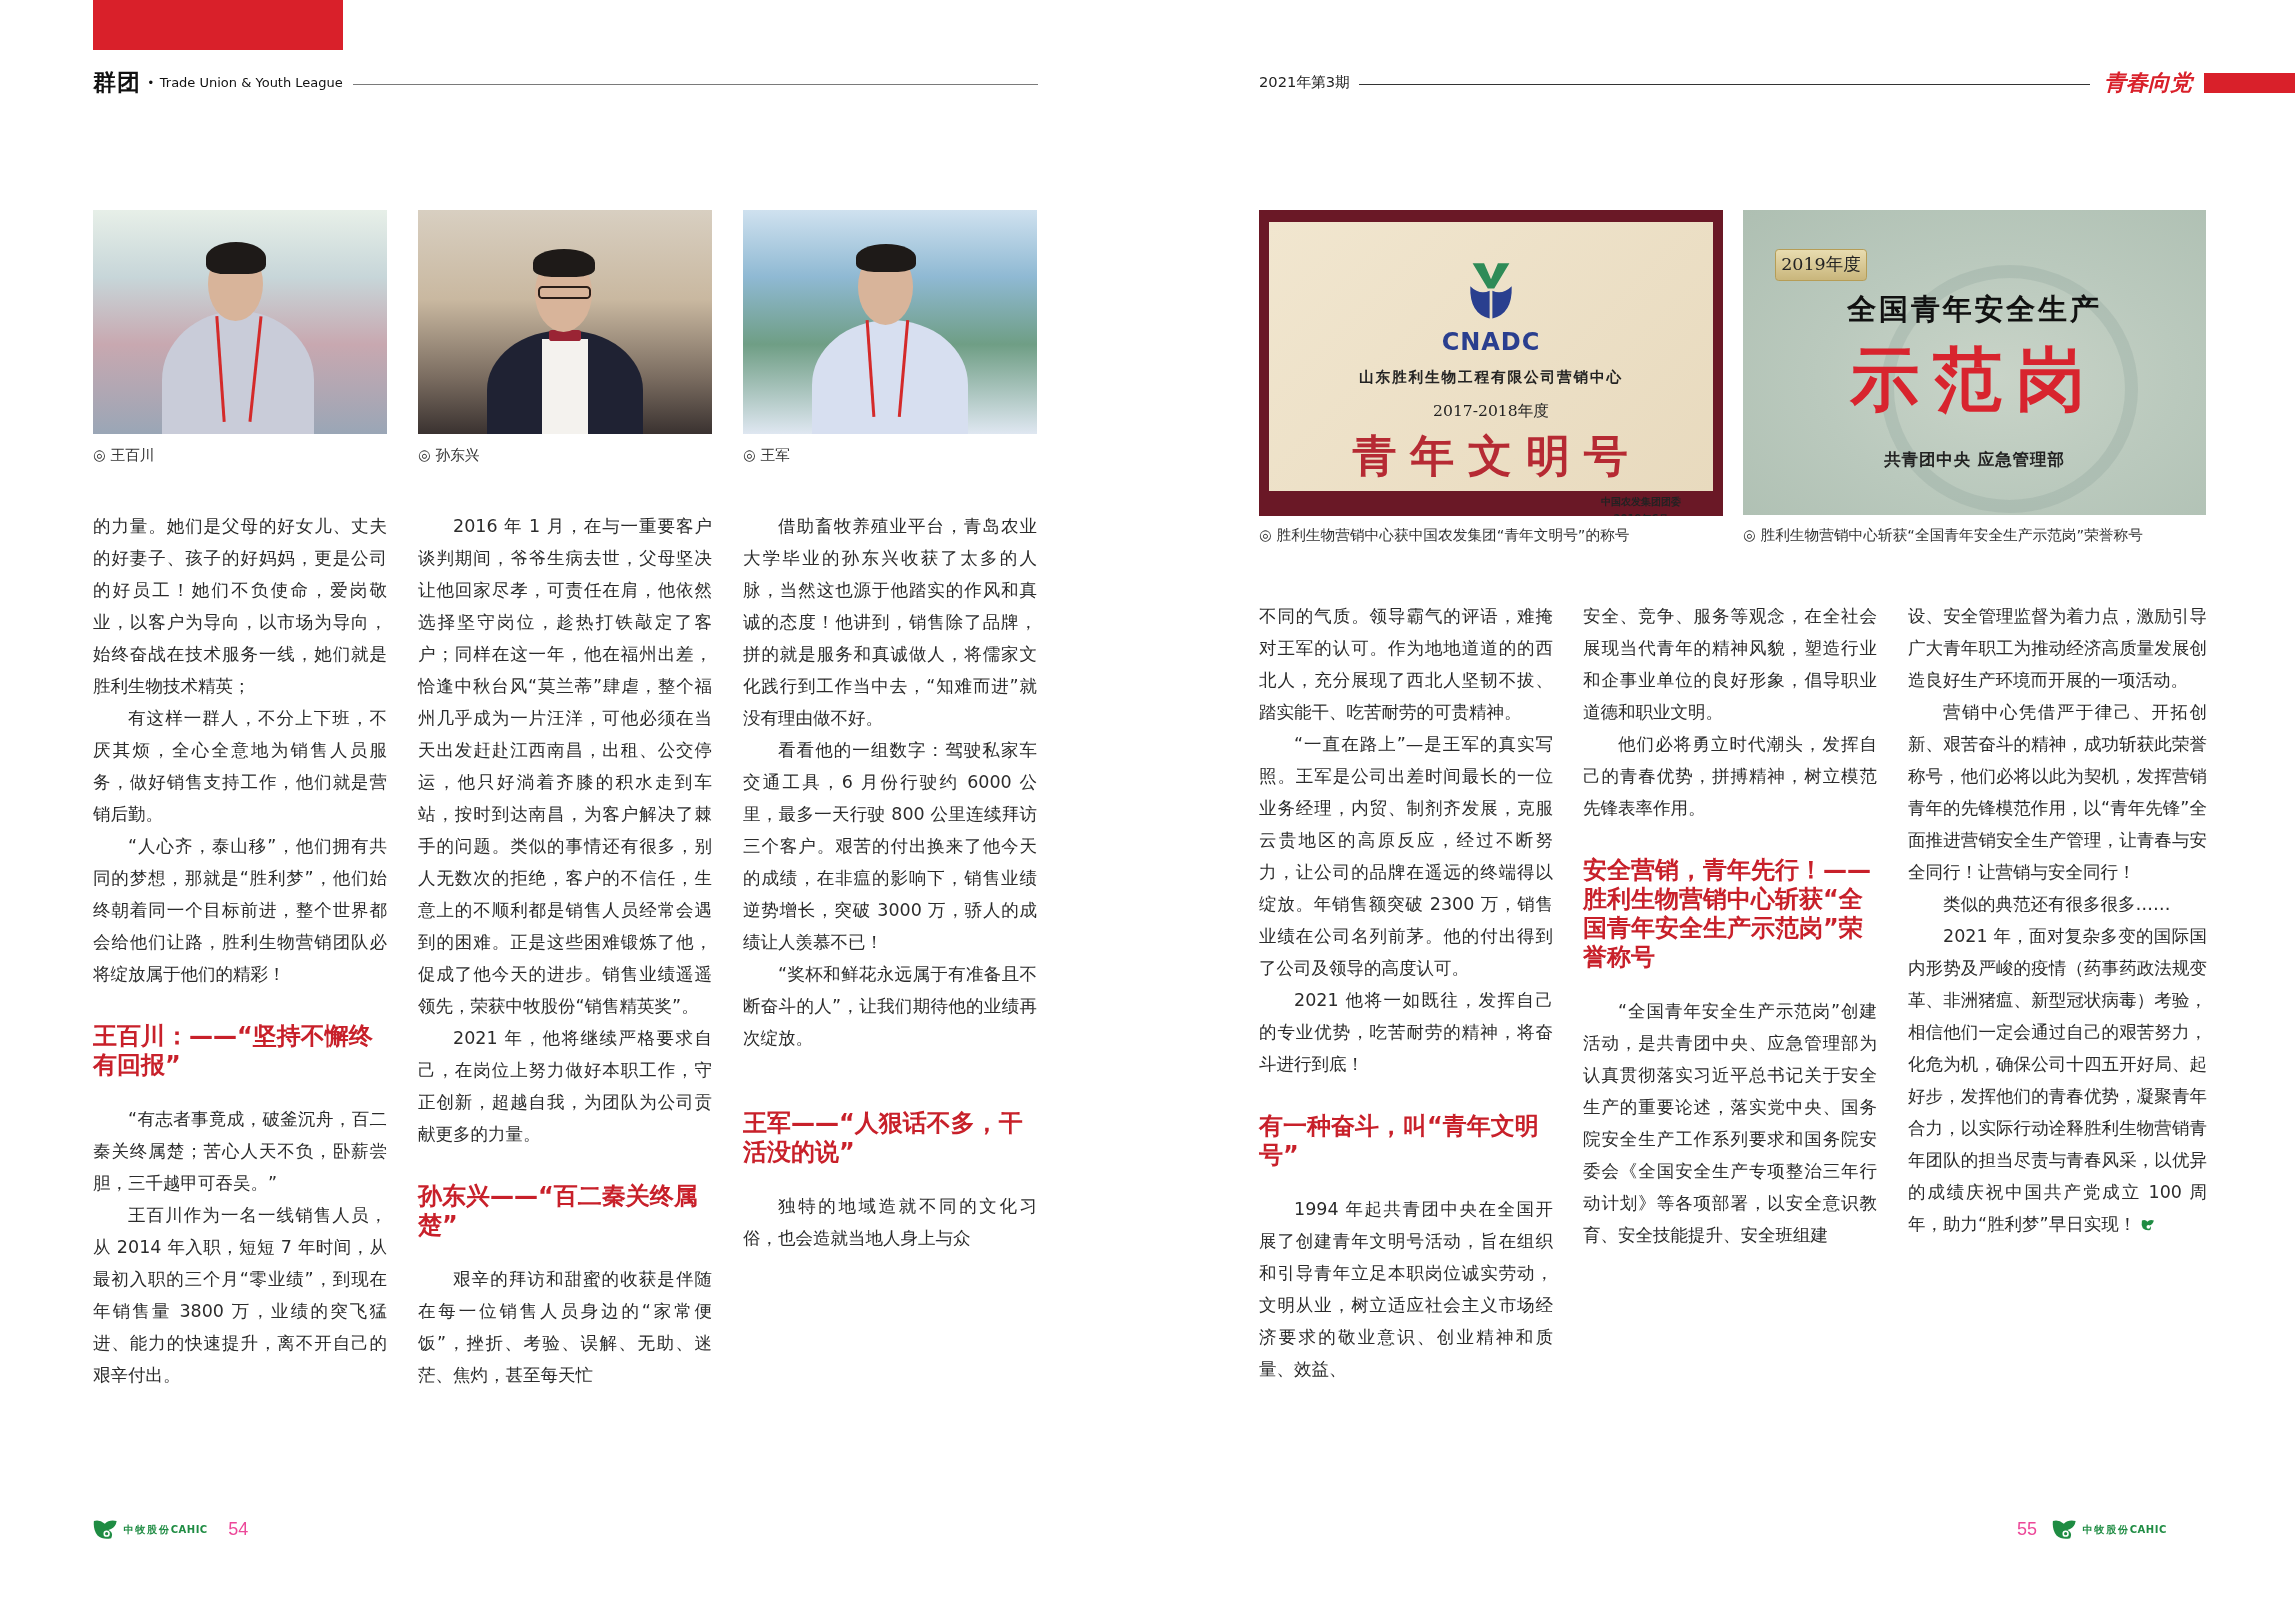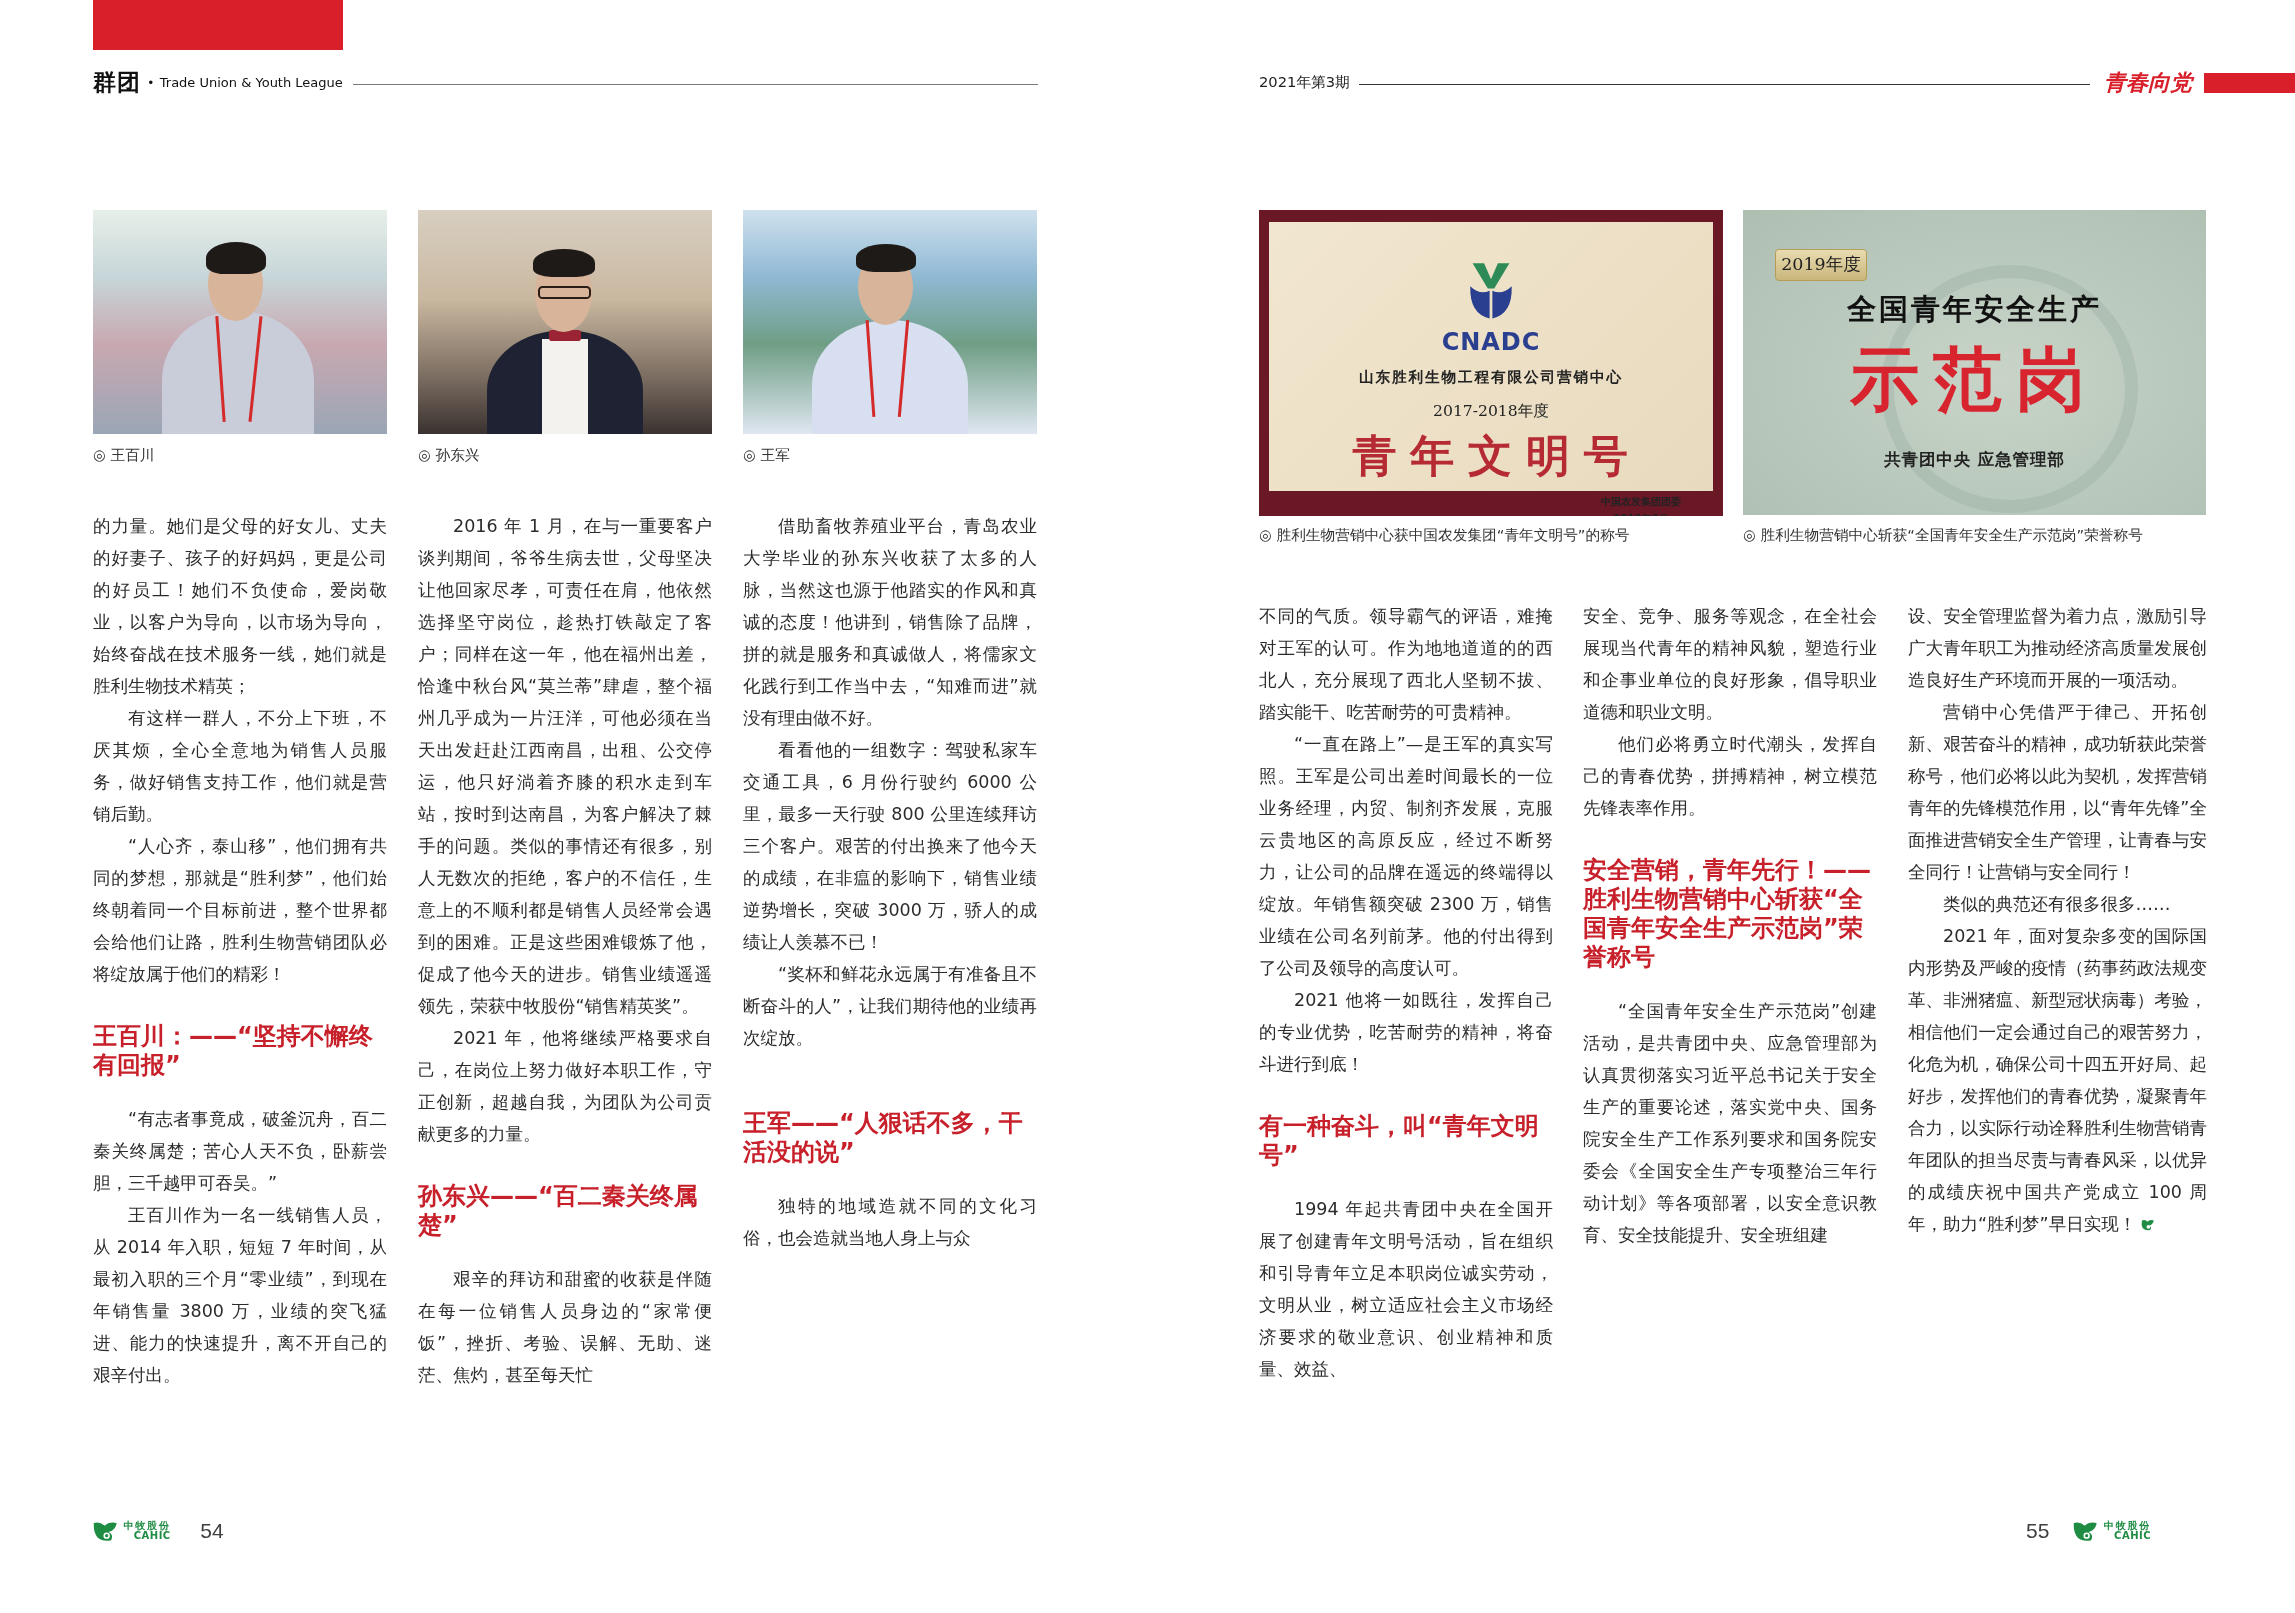--- a/index.html
+++ b/index.html
@@ -62,24 +62,24 @@
   .col2 { left: 418px; top: 510px; width: 294px; }
   .col3 { left: 743px; top: 510px; width: 294px; }
   .col4 { left: 1259px; top: 600px; width: 294px; }
   .col5 { left: 1583px; top: 600px; width: 294px; }
   .col6 { left: 1908px; top: 600px; width: 299px; }
 
   .footer { position: absolute; top: 1519px; display: flex; align-items: center; }
   .footer-left { left: 93px; }
   .footer-right { left: 2002px; }
   .logo-mark { width: 25px; height: 20.7px; position: relative; }
-  .logo-text { display: flex; flex-direction: column; margin: 0 5.5px; line-height: 1; align-items: flex-end; }
+  .logo-text { display: flex; flex-direction: row; margin: 0 5.5px; line-height: 1; align-items: flex-end; }
   .logo-cn { font-size: 10px; color: #1f8c43; font-weight: bold; letter-spacing: 1.8px; font-family: "DejaVu Serif", serif; }
   .logo-en { font-size: 10px; color: #1f8c43; font-weight: bold; letter-spacing: 0.5px; margin-top: 0.9px; }
-  .page-num { font-size: 21px; color: #404040; font-family: "Liberation Sans", sans-serif; margin: 0 24px; }
+  .page-num { font-size: 18px; color: #ec4899; font-family: "Liberation Sans", sans-serif; margin: 0 15px; }
   .end-mark { display: inline-block; width: 13.8px; height: 12px; vertical-align: middle; margin-left: 4.6px; }
 </style>
 </head>
 <body>
 
 <div class="red-block-left"></div>
 <div class="red-block-right"></div>
 
 <div class="running-head rh-left">
   <span class="section-cn">群团</span>

